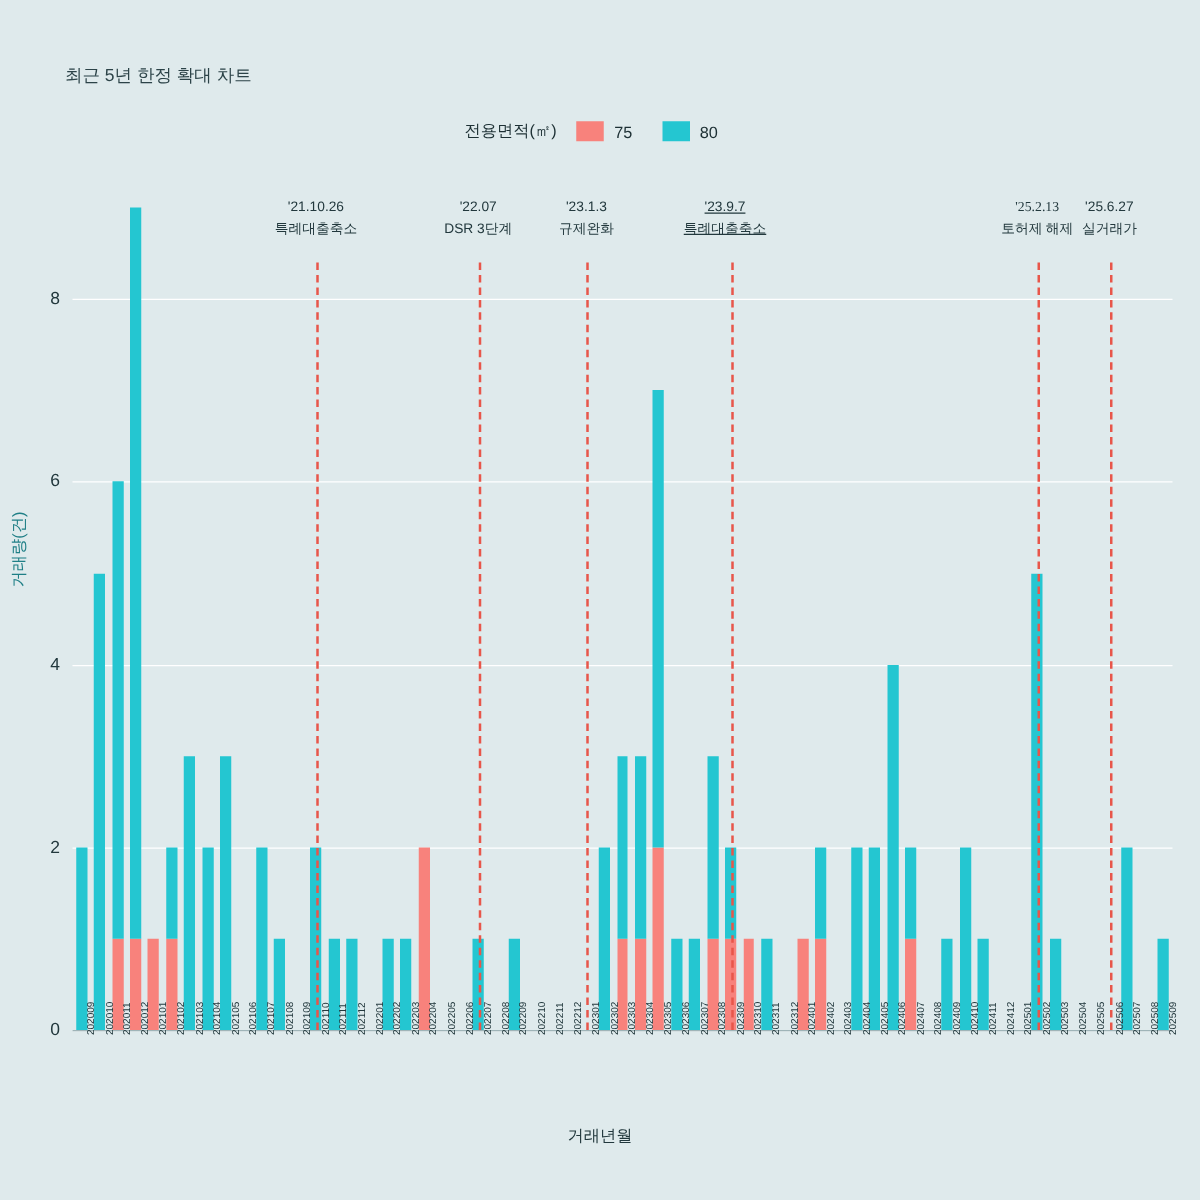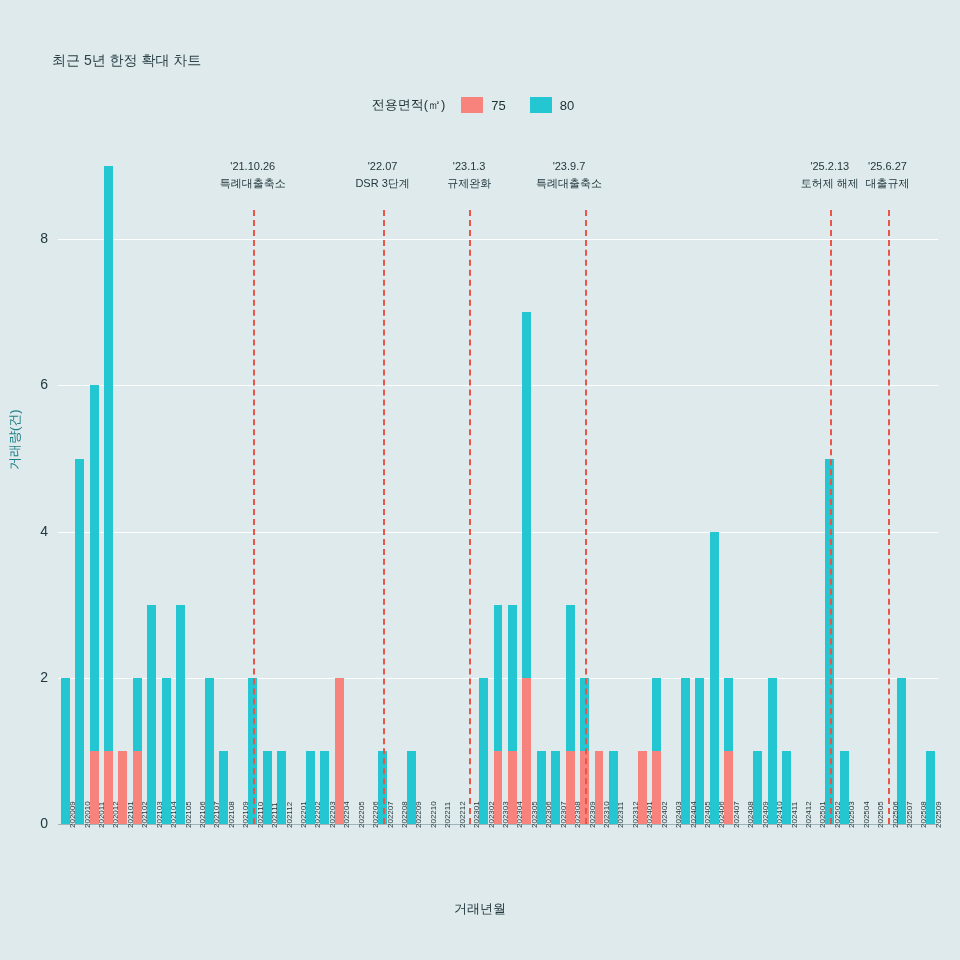--- a/index.html
+++ b/index.html
@@ -320,27 +320,27 @@
         <div>특례대출축소</div>
       </div>
       <div class="evlabel" style="left: 322.59px; width: 120px; top: 158px;">
         <div class="d">'22.07</div>
         <div>DSR 3단계</div>
       </div>
       <div class="evlabel" style="left: 409.148px; width: 120px; top: 158px;">
         <div class="d">'23.1.3</div>
         <div>규제완화</div>
       </div>
-      <div class="evlabel" style="left: 509px; width: 120px; top: 158px;">
+      <div class="evlabel" style="left: 520px; width: 120px; top: 158px; text-decoration: underline;">
         <div class="d">'23.9.7</div>
         <div>특례대출축소</div>
       </div>
-      <div class="evlabel" style="left: 769.803px; width: 120px; top: 158px;">
+      <div class="evlabel" style="left: 769.803px; width: 120px; top: 158px; font-family: Liberation Serif, serif;">
         <div class="d">'25.2.13</div>
         <div>토허제 해제</div>
       </div>
       <div class="evlabel" style="left: 827.508px; width: 120px; top: 158px;">
         <div class="d">'25.6.27</div>
-        <div>대출규제</div>
+        <div>실거래가</div>
       </div>
     </div>
 
 </div>
 
 </body></html>

